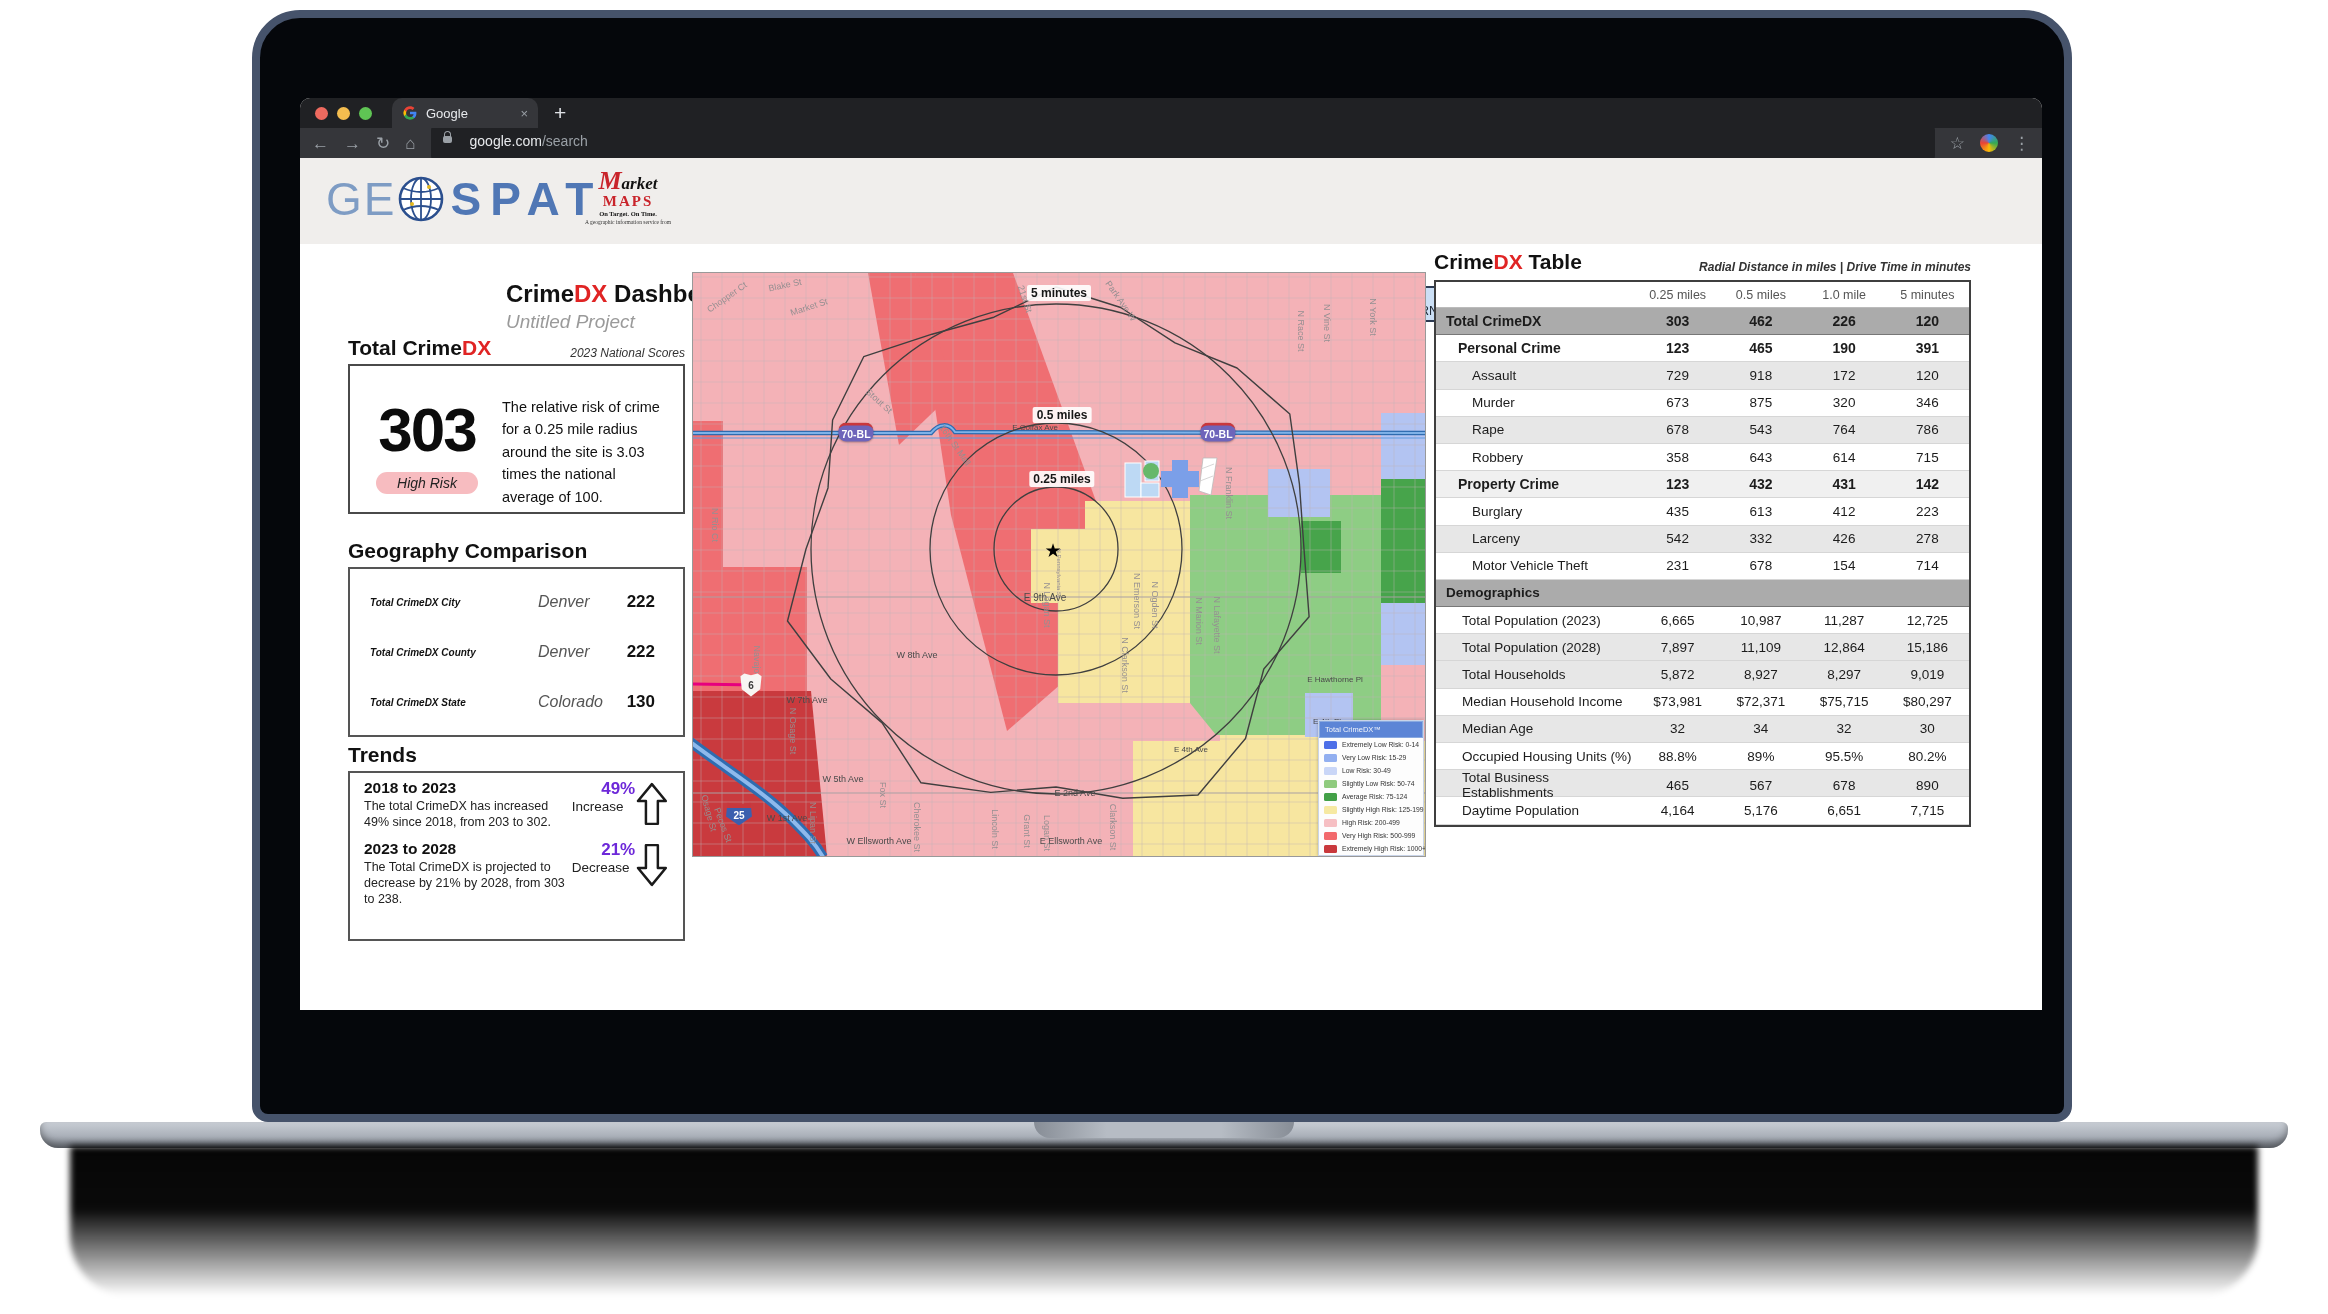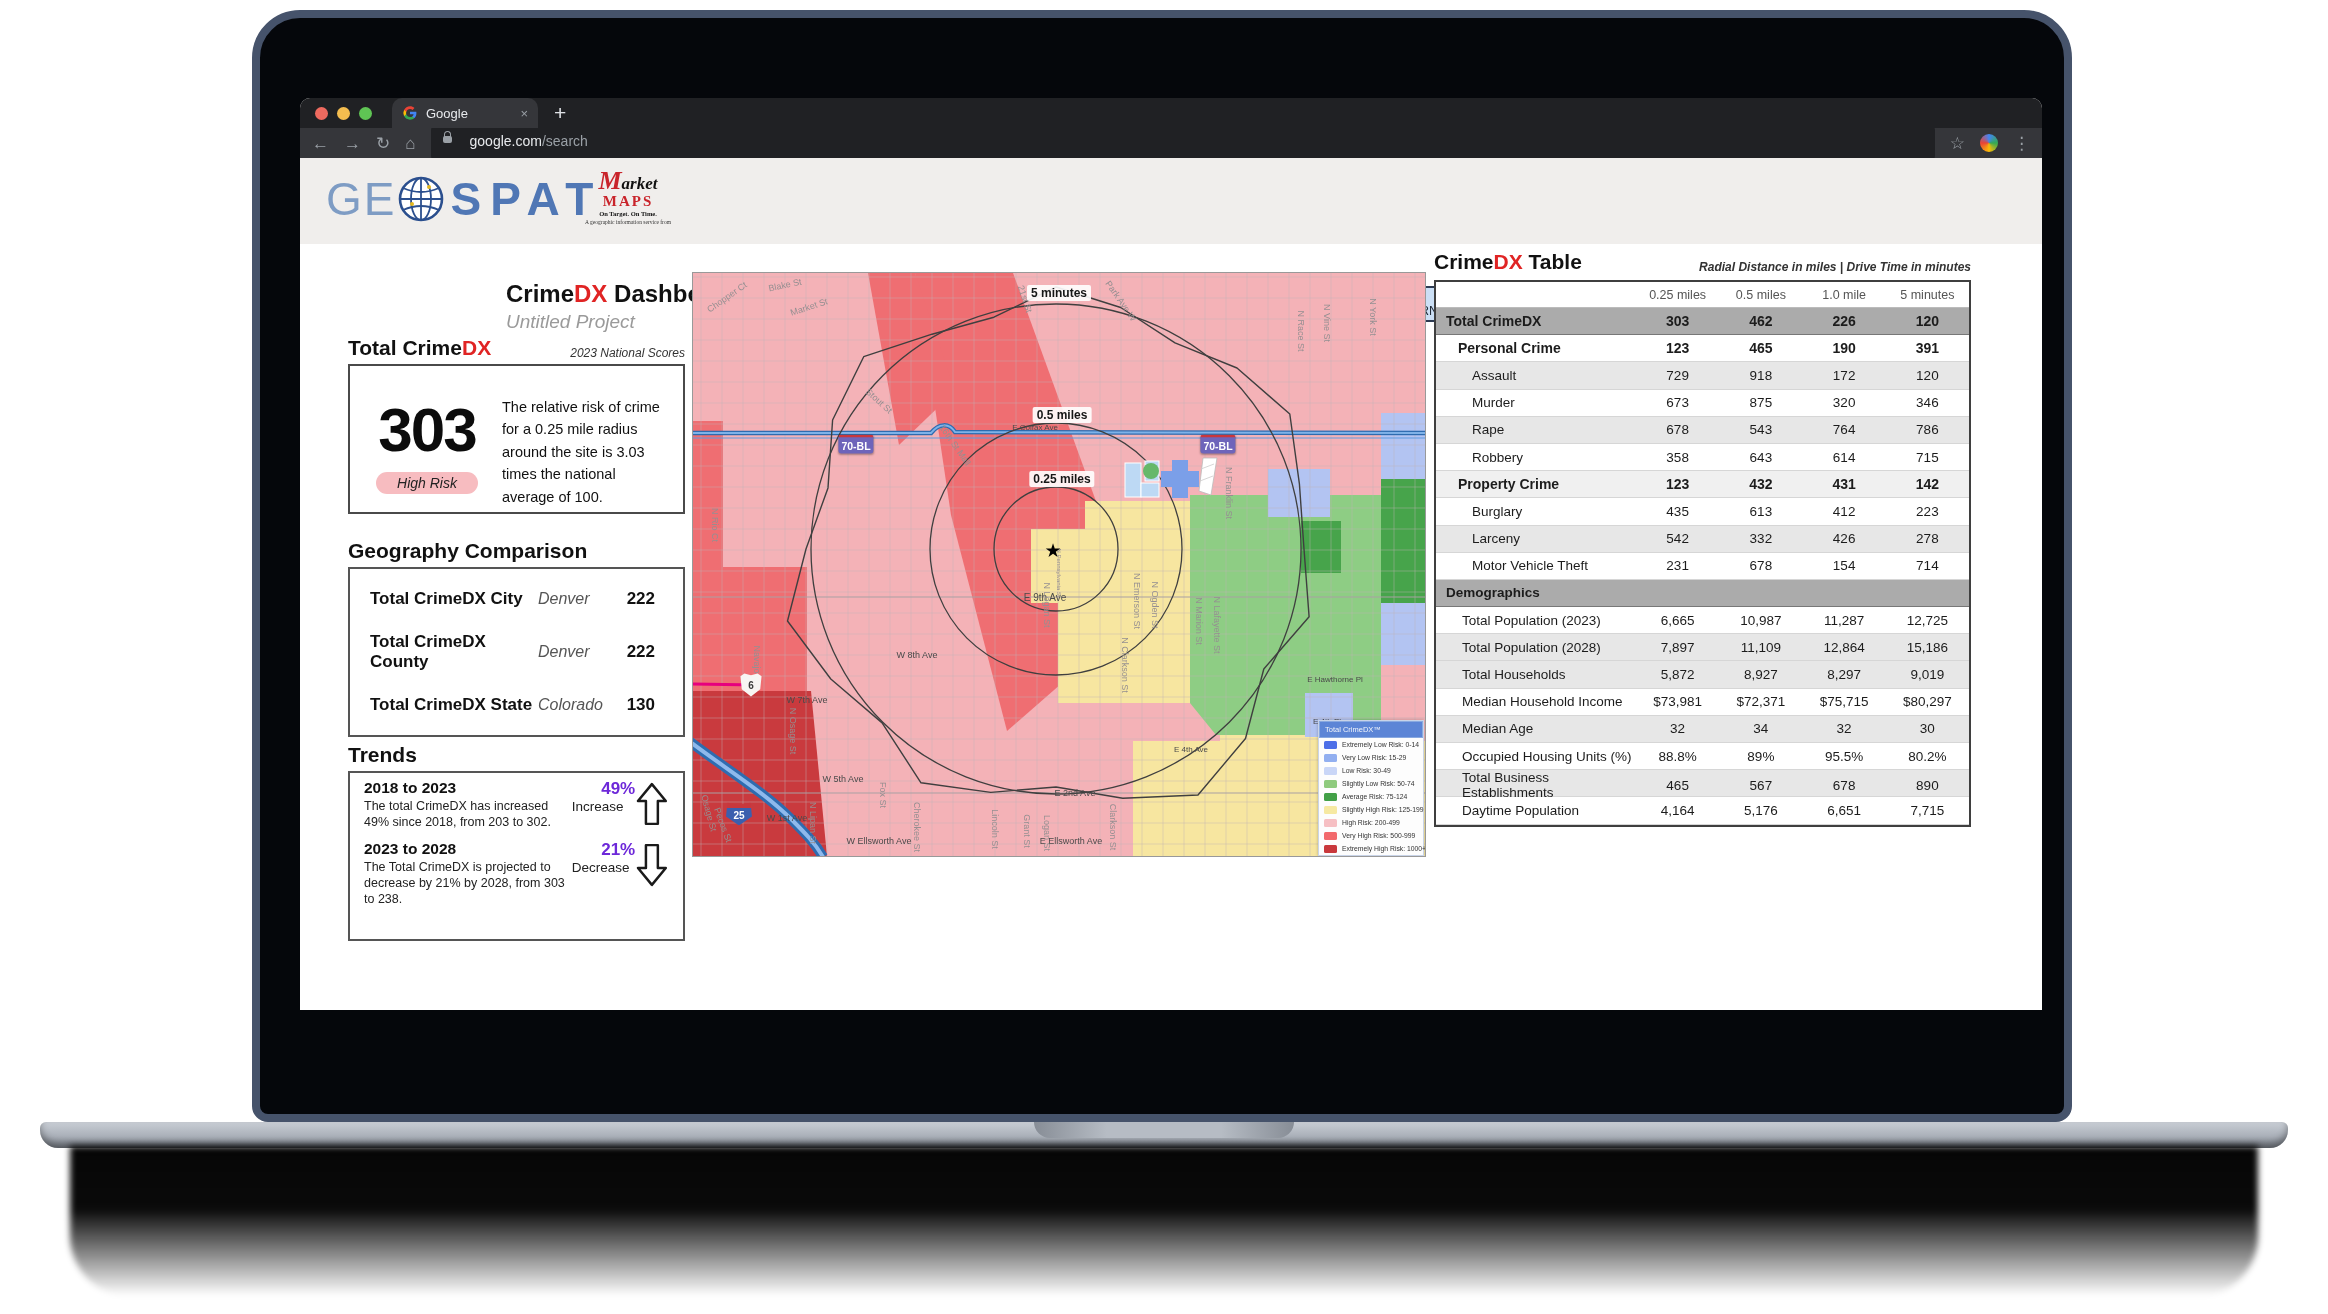--- a/index.html
+++ b/index.html
@@ -86,21 +86,21 @@
   .score-box{border:2px solid #4a4a4a;height:146px;margin-top:4px;position:relative;background:#fff;}
   .score-num{position:absolute;left:18px;top:28px;width:118px;text-align:center;
     font-size:62px;font-weight:800;color:#0c0c0c;letter-spacing:-2px;}
   .score-badge{position:absolute;left:26px;top:106px;width:102px;background:#f7bcc0;border-radius:13px;
     text-align:center;font-size:14px;font-style:italic;color:#222;padding:3px 0;}
   .score-desc{position:absolute;left:152px;top:30px;width:170px;font-size:14.5px;line-height:1.55;color:#111;}
   .geo-wrap{position:absolute;left:48px;top:381px;width:337px;}
   .geo-box{border:2px solid #555;margin-top:4px;height:170px;background:#fff;
     display:flex;flex-direction:column;justify-content:space-around;padding:8px 0;box-sizing:border-box;}
   .geo-row{display:flex;align-items:center;padding:0 20px;}
-  .geo-lab{width:168px;font-size:17px;font-weight:bold;color:#111;}
+  .geo-lab{width:168px;font-size:10px;font-weight:bold;color:#111;font-style:italic;}
   .geo-place{width:80px;font-size:16px;font-style:italic;color:#555;}
   .geo-val{flex:1;text-align:right;font-size:17px;font-weight:bold;color:#111;padding-right:8px;}
   .tr-wrap{position:absolute;left:48px;top:585px;width:337px;}
   .tr-box{border:2px solid #555;margin-top:4px;height:170px;background:#fff;padding:6px 14px;box-sizing:border-box;}
   .trend{display:flex;margin-bottom:9px;}
   .trend-tx{width:205px;}
   .trend-title{font-size:15.5px;font-weight:bold;color:#111;}
   .trend-body{font-size:12.5px;color:#222;line-height:1.3;margin-top:1px;}
   .trend-pct{width:64px;margin-left:4px;}
   .trend-pnum{font-size:17px;font-weight:bold;color:#6d28d9;text-align:right;}
@@ -111,22 +111,22 @@
   .map-wrap{position:absolute;left:392px;top:114px;width:732px;height:583px;border:1px solid #999;
     box-sizing:content-box;overflow:hidden;background:#f4b2b7;}
   .map-wrap svg{position:absolute;left:0;top:0;}
   .maplayer{position:absolute;left:0;top:0;width:732px;height:583px;pointer-events:none;}
   .stlabel{position:absolute;white-space:nowrap;transform:translate(-50%,-50%);}
   .ringchip{position:absolute;transform:translate(-50%,-50%);background:rgba(255,255,255,.9);
     color:#161616;font-size:12px;font-weight:600;padding:1px 4px;border-radius:2px;white-space:nowrap;}
   .star{position:absolute;transform:translate(-50%,-50%);font-size:19px;color:#000;}
   .shield{position:absolute;transform:translate(-50%,-50%);display:flex;align-items:center;justify-content:center;
     font-weight:bold;color:#fff;}
-  .sh-usalt{background:#6e64ba;border-radius:3px;padding:2px 3px;font-size:10.5px;
-    border-top:3px solid #c9373c;box-shadow:0 1px 2px rgba(0,0,0,.3);margin-top:12px;}
+  .sh-usalt{background:#6e64ba;border-radius:8px;padding:2px 3px;font-size:10.5px;
+    border-top:3px solid #c9373c;box-shadow:0 1px 2px rgba(0,0,0,.3);}
   .sh-us{width:22px;height:24px;background:#f7f5f2;color:#3a3a3a;font-size:10px;
     clip-path:polygon(20% 2%,50% 9%,80% 2%,98% 14%,92% 68%,50% 98%,8% 68%,2% 14%);
     filter:drop-shadow(0 0 1px #666);}
   .sh-i{width:27px;height:25px;font-size:10px;padding-top:4px;box-sizing:border-box;
     background:linear-gradient(#c9373c 0 29%,#3b5fae 29%);
     clip-path:polygon(50% 100%,2% 64%,7% 8%,50% 17%,93% 8%,98% 64%);}
   .legend{position:absolute;right:1px;bottom:0;width:104px;background:#fdfdfd;
     border:1px solid #c9d4e8;box-shadow:0 0 3px rgba(0,0,0,.25);}
   .legend-h{background:#5c85d6;border:1px solid #89a9e0;color:#f2f5fb;font-size:7.5px;padding:3px 5px;}
   .legend-row{display:flex;align-items:center;gap:5px;padding:2.5px 5px;}

